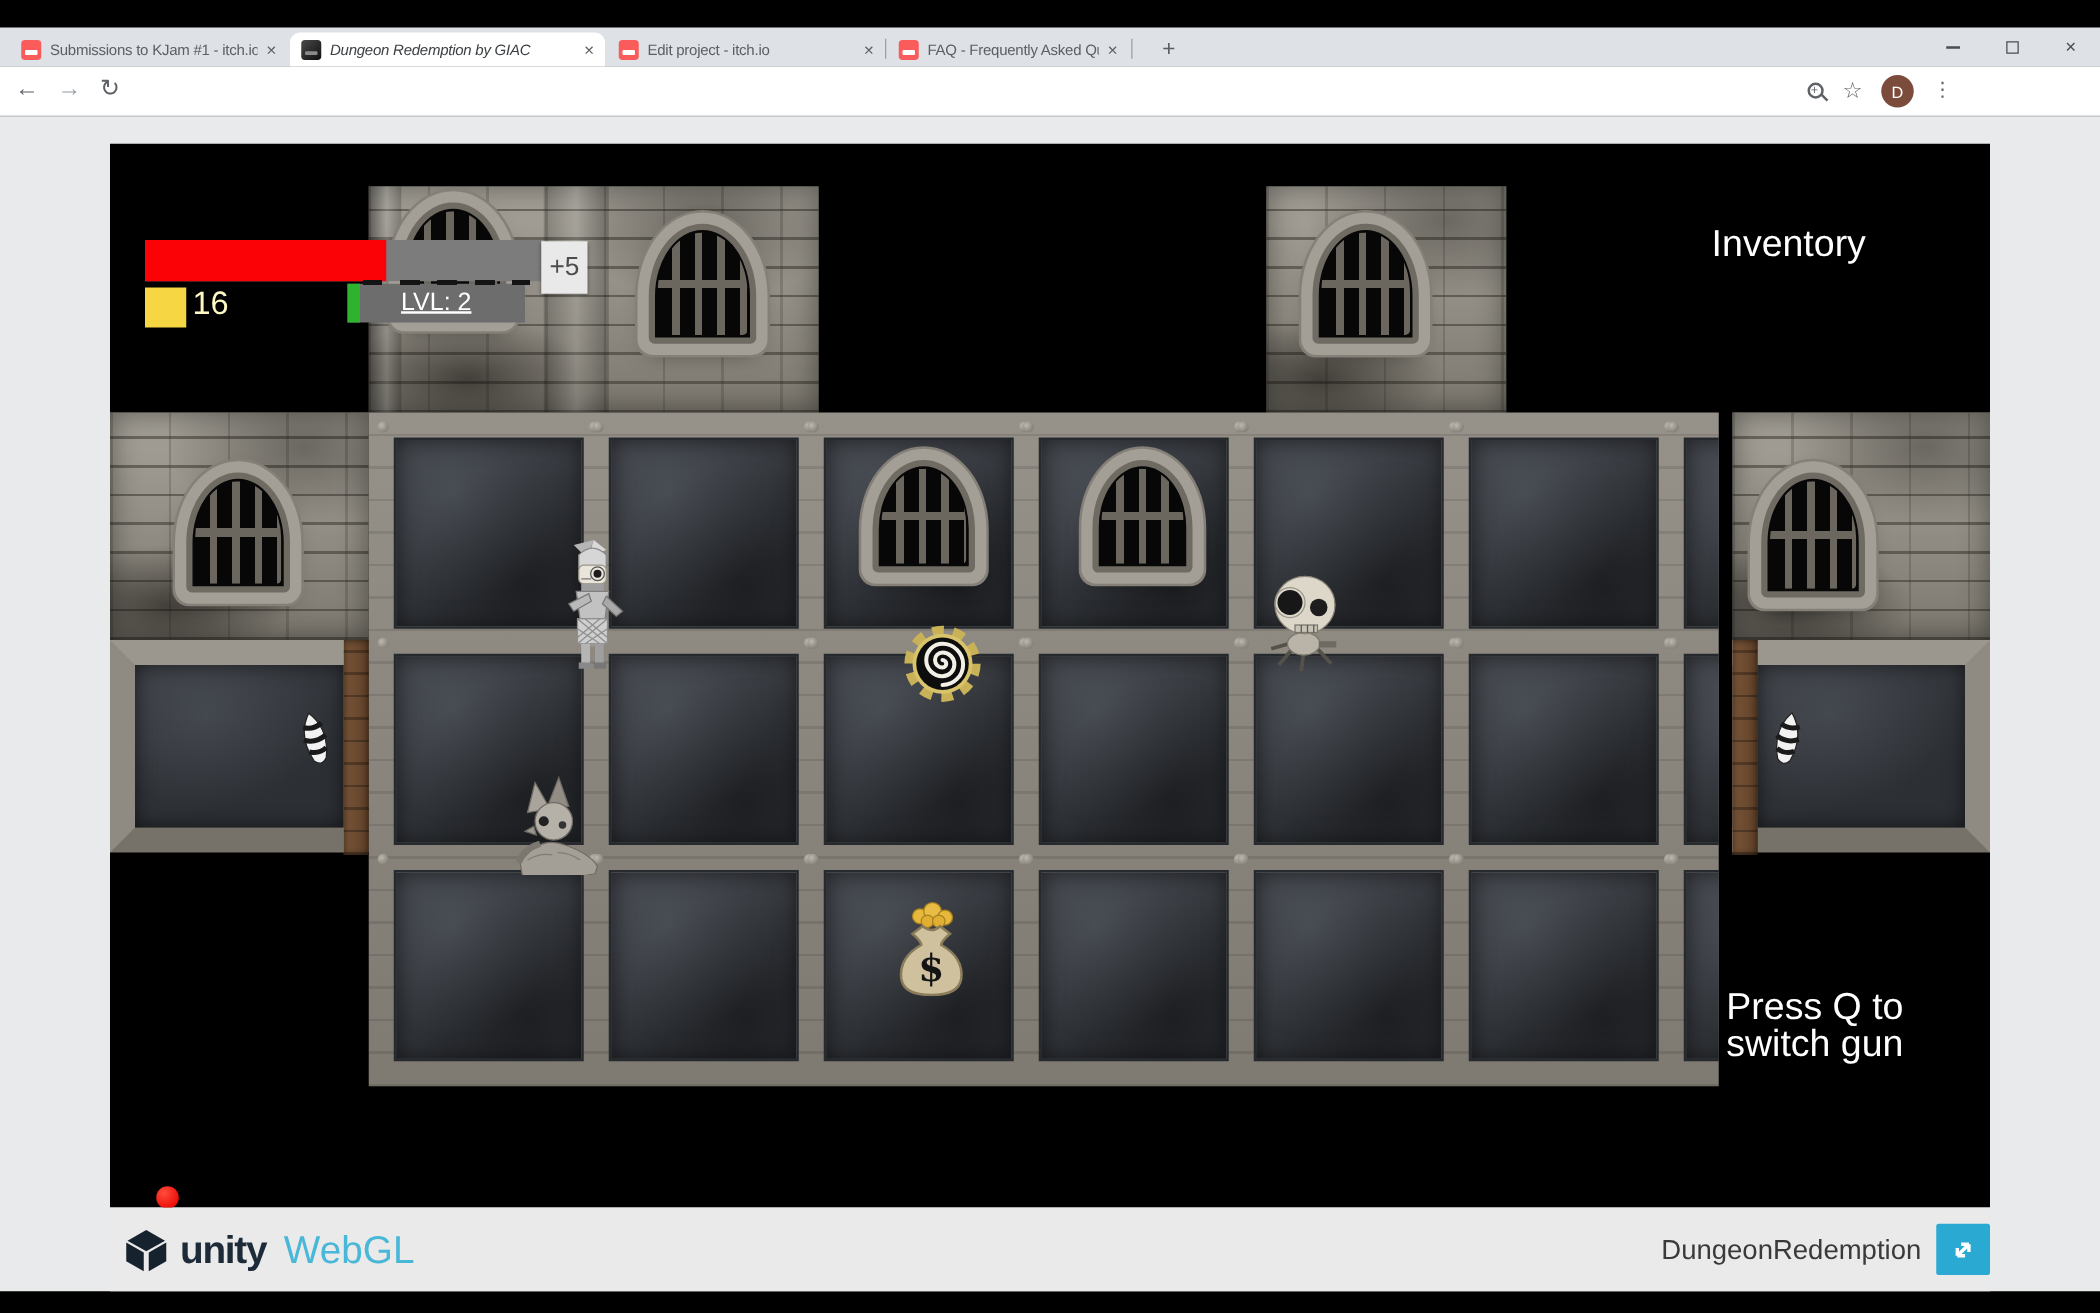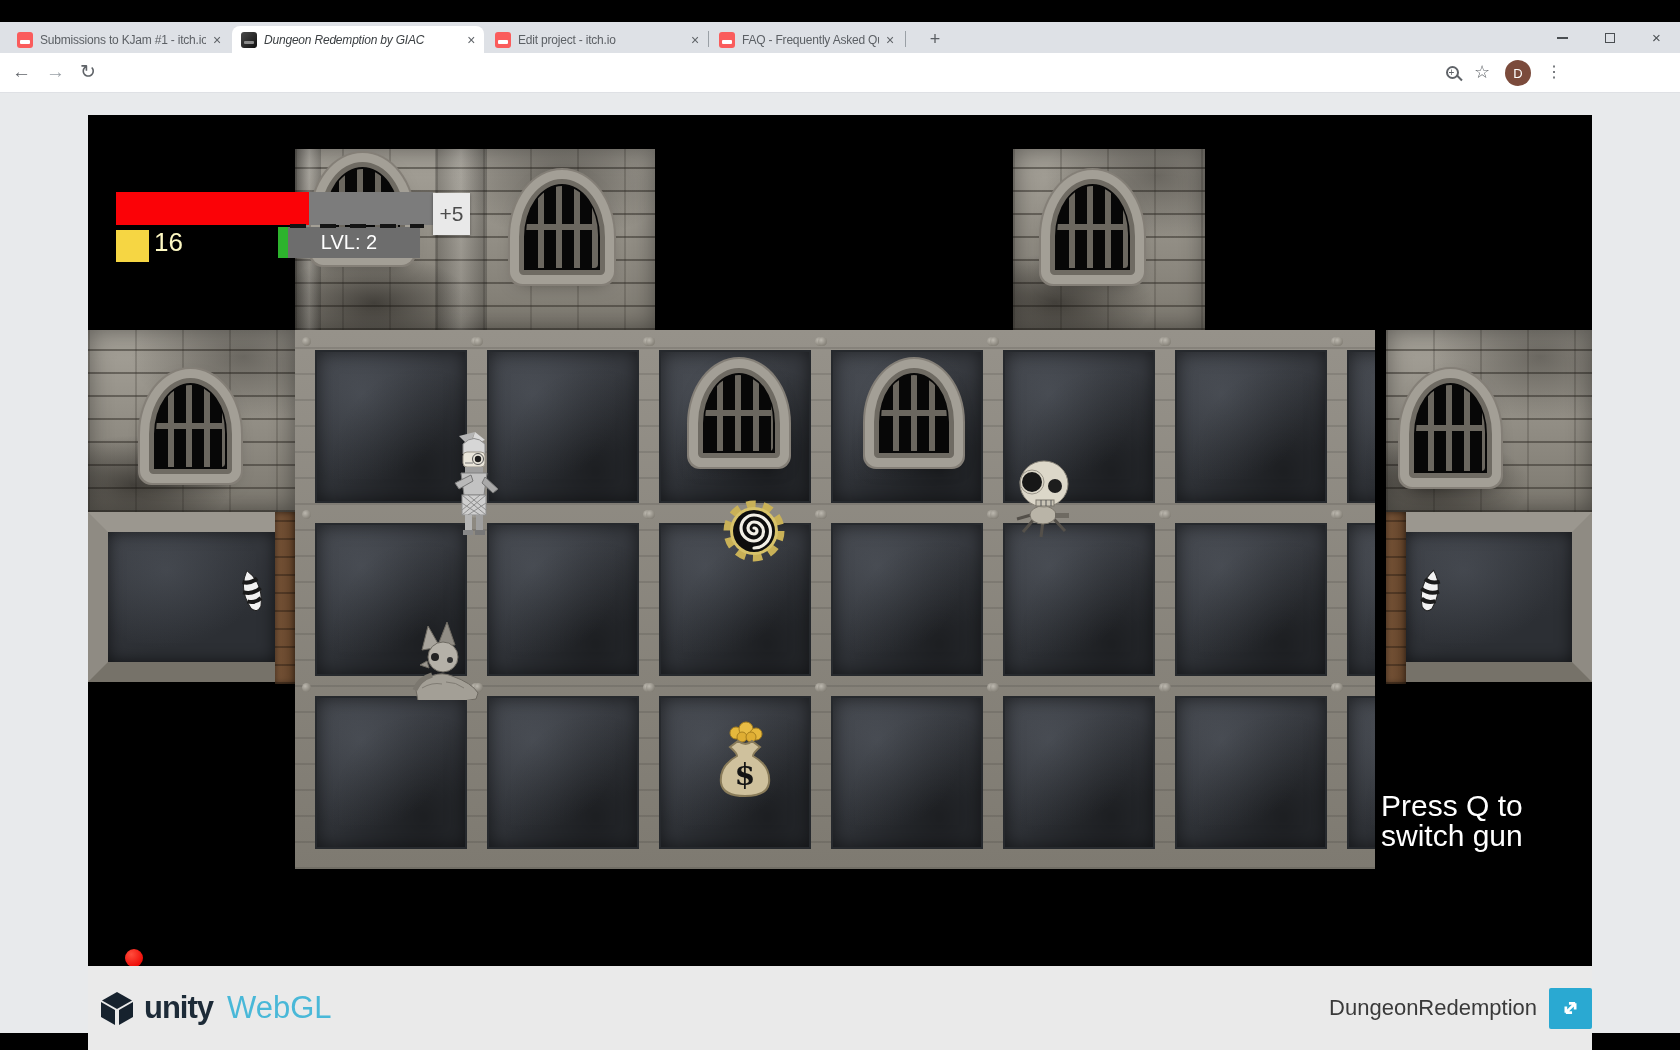--- a/index.html
+++ b/index.html
@@ -127,29 +127,29 @@
   .hud{z-index:10;}
   .health-track{left:28px;top:77px;width:317px;height:33px;background:#7c7c7c;}
   .health-fill{position:absolute;left:0;top:0;bottom:0;background:var(--health_red,#fb0207);}
   .pickup-popup{left:345px;top:78px;width:37px;height:42px;background:#e9e9e9;color:#4c4c4c;
       display:flex;align-items:center;justify-content:center;font-size:21px;box-shadow:0 1px 3px rgba(0,0,0,.4);}
   .xp-track{left:190px;top:112px;width:142px;height:31px;background:#6d6d6d;}
   .xp-track::before{content:"";position:absolute;left:12px;right:-4px;top:-3px;height:4px;
       background:repeating-linear-gradient(90deg,#141414 0 16px, transparent 16px 30px);}
   .xp-fill{position:absolute;left:0;top:0;bottom:0;background:var(--xp_green,#2db32d);}
   .xp-label{position:absolute;inset:0;display:flex;align-items:center;justify-content:center;
-      color:#fff;font-size:20px;}
+      color:#fff;font-size:20px;text-decoration:underline;}
   .coin-swatch{left:28px;top:115px;width:33px;height:32px;background:var(--coin_yellow,#f6d643);}
   .coin-count{left:66px;top:112px;color:#fef9c3;font-size:26px;}
   .gamemsg{color:#fff;font-size:30px;line-height:1.0;z-index:10;}
   .msg-inventory{left:1183px;top:66px;width:320px;text-align:center;}
   .msg-gun{left:1293px;top:676px;text-align:right;}
 
   
-  .gfooter{position:absolute;left:88px;top:873px;width:1504px;height:84px;background:#eaeaea;
+  .gfooter{position:absolute;left:88px;top:873px;width:1504px;height:67px;background:#eaeaea;
       display:flex;align-items:center;box-sizing:border-box;padding:0 0 0 8px;}
   .unitybrand{display:flex;align-items:center;gap:6px;}
   .unity-word{font-size:31px;font-weight:bold;color:#1d2b38;letter-spacing:-1px;}
   .webgl-word{font-size:31px;color:var(--webgl_blue,#49b8d8);margin-left:8px;}
   .ftitle{margin-left:auto;font-size:22px;color:#3a3a3a;}
   .fsbtn{width:43px;height:41px;background:var(--fullscreen_blue,#2aa9d2);border:none;margin-left:12px;
       display:flex;align-items:center;justify-content:center;border-radius:2px;}
 </style>
 </head>
 <body>
@@ -338,20 +338,21 @@
       </div>
       <div class="abs hud pickup-popup">+5</div>
       <div class="abs hud xp-track">
         <div class="xp-fill" style="width: 7%;"></div>
         <div class="xp-label">LVL: 2</div>
       </div>
       <div class="abs hud coin-swatch"></div>
       <div class="abs hud coin-count">16</div>
 
       <div class="abs gamemsg msg-inventory">
+        <div>Inventory</div>
       </div>
       <div class="abs gamemsg msg-gun">
         <div>Press Q to</div>
         <div>switch gun</div>
       </div>
     </div>
 
     <div class="gfooter">
       <div class="unitybrand">
         <svg width="42" height="38" viewBox="0 0 42 38">

